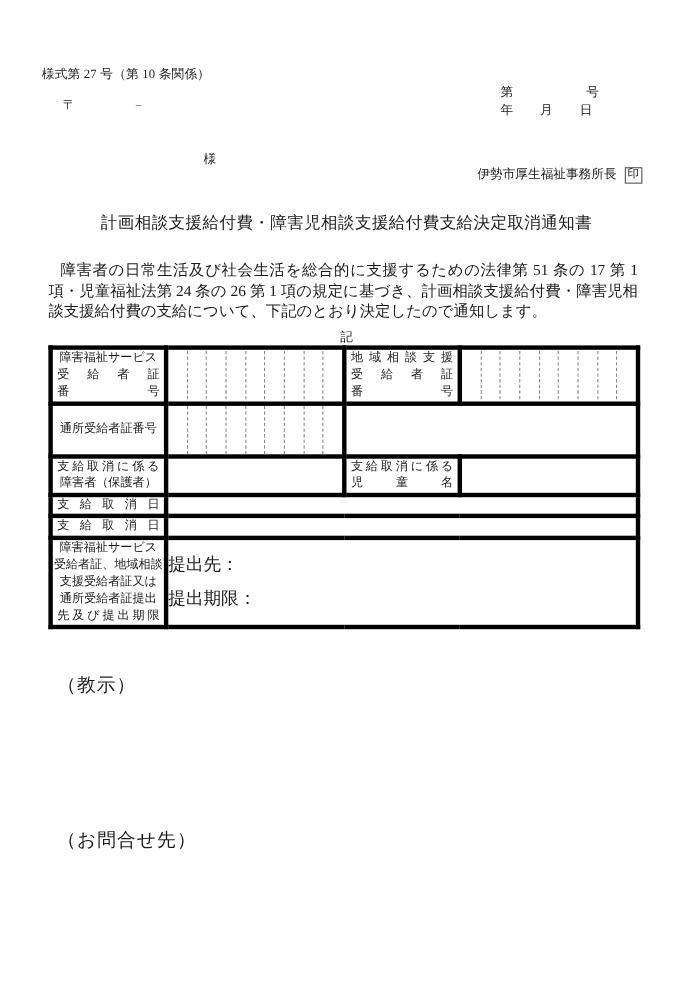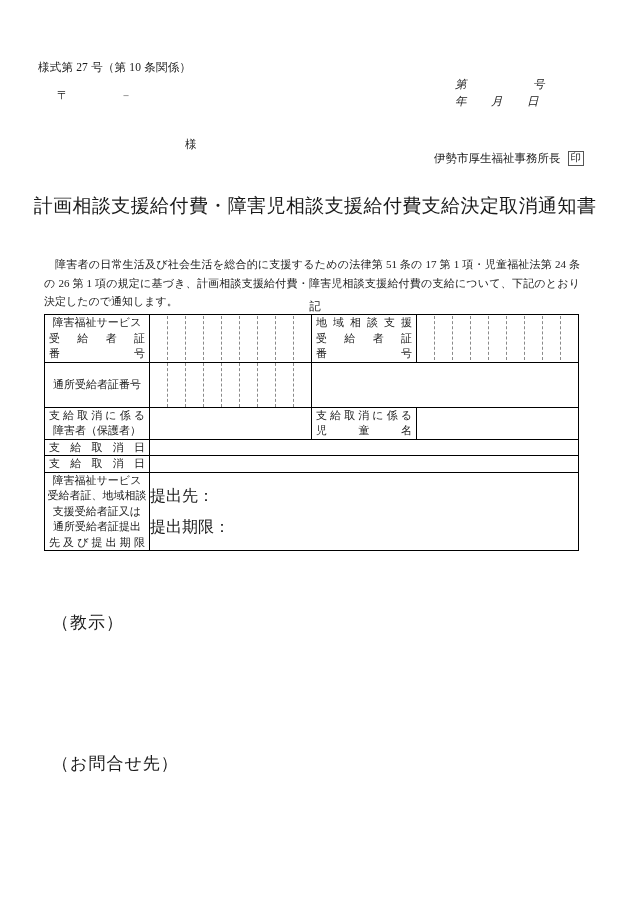--- a/index.html
+++ b/index.html
@@ -40,21 +40,20 @@
   .postal-gap { display: inline-block; width: 46px; }
   .postal-dash { color: #777; }
 
   .doc-meta {
     position: absolute;
     left: 455px;
     top: 76px;
     font-size: 11.5px;
     line-height: 17px;
     white-space: nowrap;
-    font-style: italic;
   }
   .doc-meta .row { display: block; }
   .meta-a { display: inline-block; width: 78px; }
   .meta-b { display: inline-block; width: 36px; }
 
   .addressee {
     position: absolute;
     left: 185px;
     top: 137px;
     font-size: 11.5px;
@@ -77,32 +76,32 @@
     vertical-align: 1px;
   }
 
   
   .doc-title {
     position: absolute;
     left: 0;
     top: 193px;
     width: 630px;
     text-align: center;
-    font-size: 19px;
+    font-size: 15px;
     letter-spacing: 0.4px;
     white-space: nowrap;
   }
 
   
   .body-text {
     position: absolute;
     left: 44px;
-    top: 255px;
+    top: 238px;
     width: 536px;
-    font-size: 11px;
+    font-size: 14px;
     line-height: 18.5px;
     text-align: justify;
     text-indent: 11px;
   }
 
   .ki-mark {
     position: absolute;
     left: 0;
     top: 299px;
     width: 630px;
@@ -114,21 +113,21 @@
   .form-table {
     position: absolute;
     left: 44px;
     top: 314px;
     width: 534px;
     border-collapse: collapse;
     table-layout: fixed;
     font-size: 11px;
   }
   .form-table td {
-    border: 1px solid #000000;
+    border: 4px solid #000000;
     padding: 0;
     vertical-align: middle;
   }
   .lbl {
     text-align: center;
     line-height: 15.5px;
     padding: 4px 3px;
     white-space: nowrap;
   }
   

